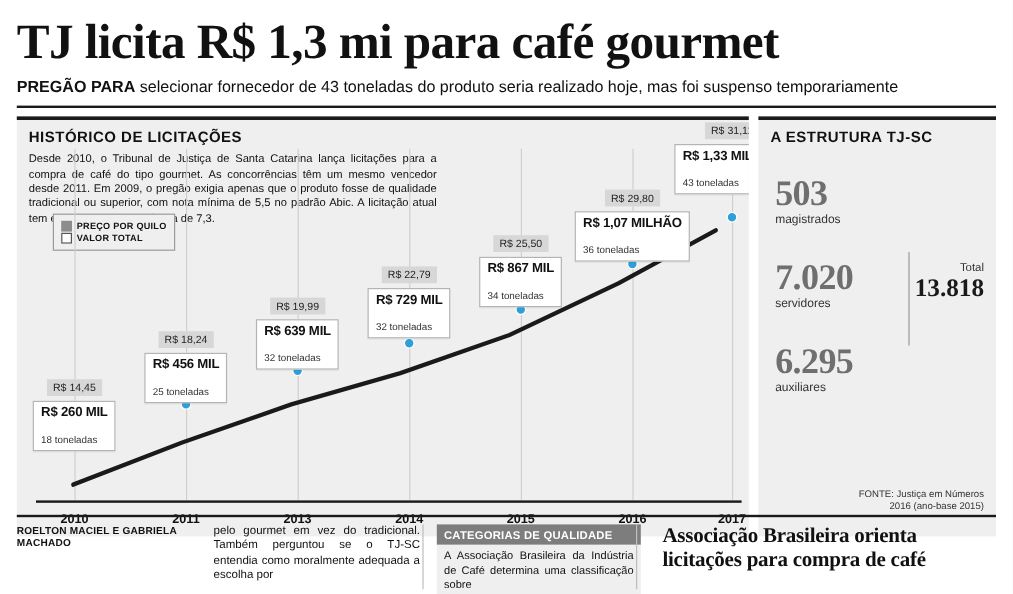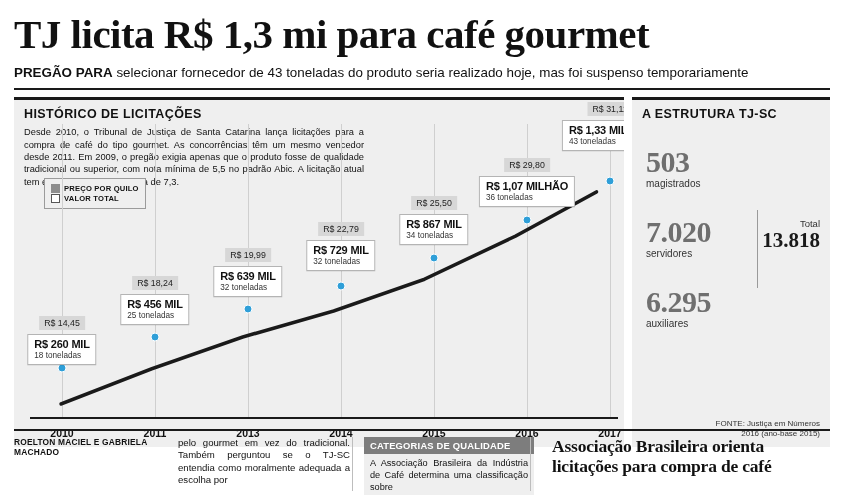--- a/index.html
+++ b/index.html
@@ -130,21 +130,21 @@
     position: absolute;
     background: #ffffff;
     border: 1px solid #b4b4b4;
     padding: 3px 6px 4px 6px;
     transform: translateX(-50%);
     white-space: nowrap;
     z-index: 6;
     box-shadow: 0 1px 0 rgba(0,0,0,0.06);
   }
   .callout .big { font-size: 11px; font-weight: bold; display: block; letter-spacing: -0.2px; }
-  .callout .sub { font-size: 8.2px; display: block; color: #333; margin-top: 1px; }
+  .callout .sub { font-size: 8.2px; display: block; color: #333; margin-top: 12px; }
 
   
   .stat {
     position: absolute;
     left: 14px;
   }
   .stat .num {
     font-family: "Liberation Serif", serif;
     font-size: 30px;
     font-weight: bold;
@@ -166,21 +166,21 @@
     line-height: 1.05;
   }
   .total-rule {
     position: absolute;
     right: 72px; top: 110px;
     width: 1px; height: 78px;
     background: #9a9a9a;
   }
   .fonte {
     position: absolute;
-    right: 10px; bottom: 8px;
+    right: 10px; bottom: 20px;
     text-align: right;
     font-size: 8px;
     color: #333;
     line-height: 1.3;
   }
 
   
   .bottom {
     position: absolute;
     left: 14px; right: 14px; top: 437px;

